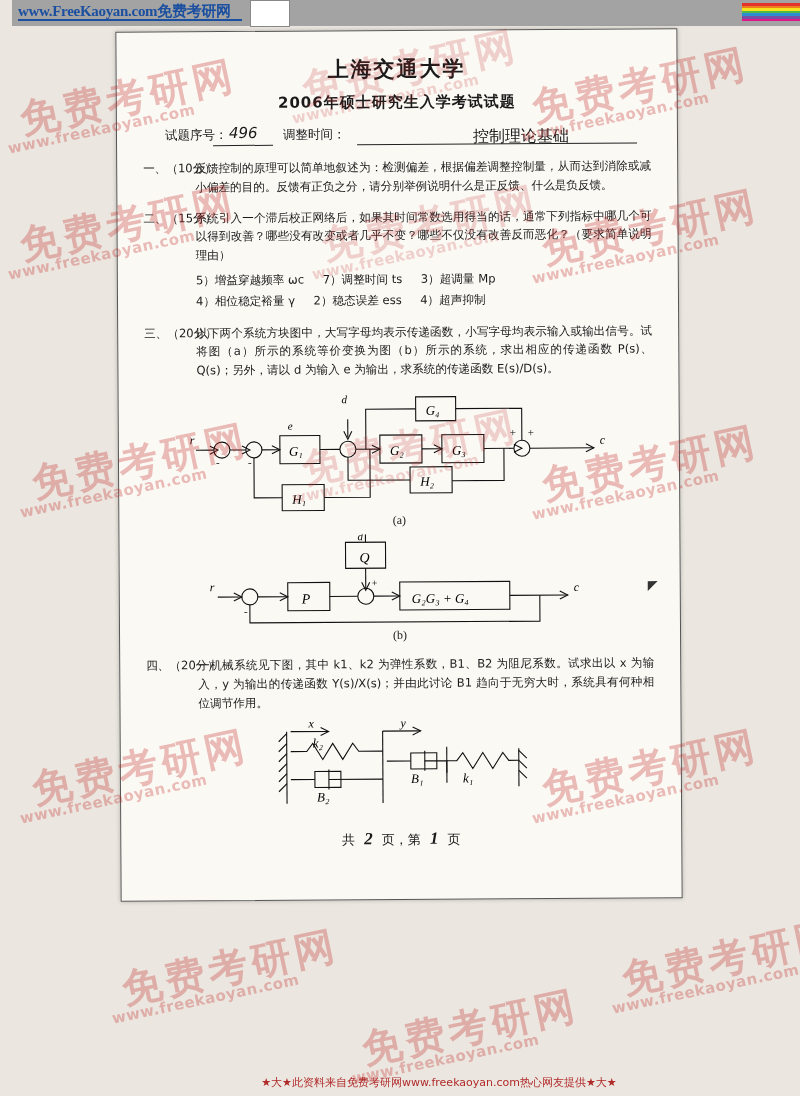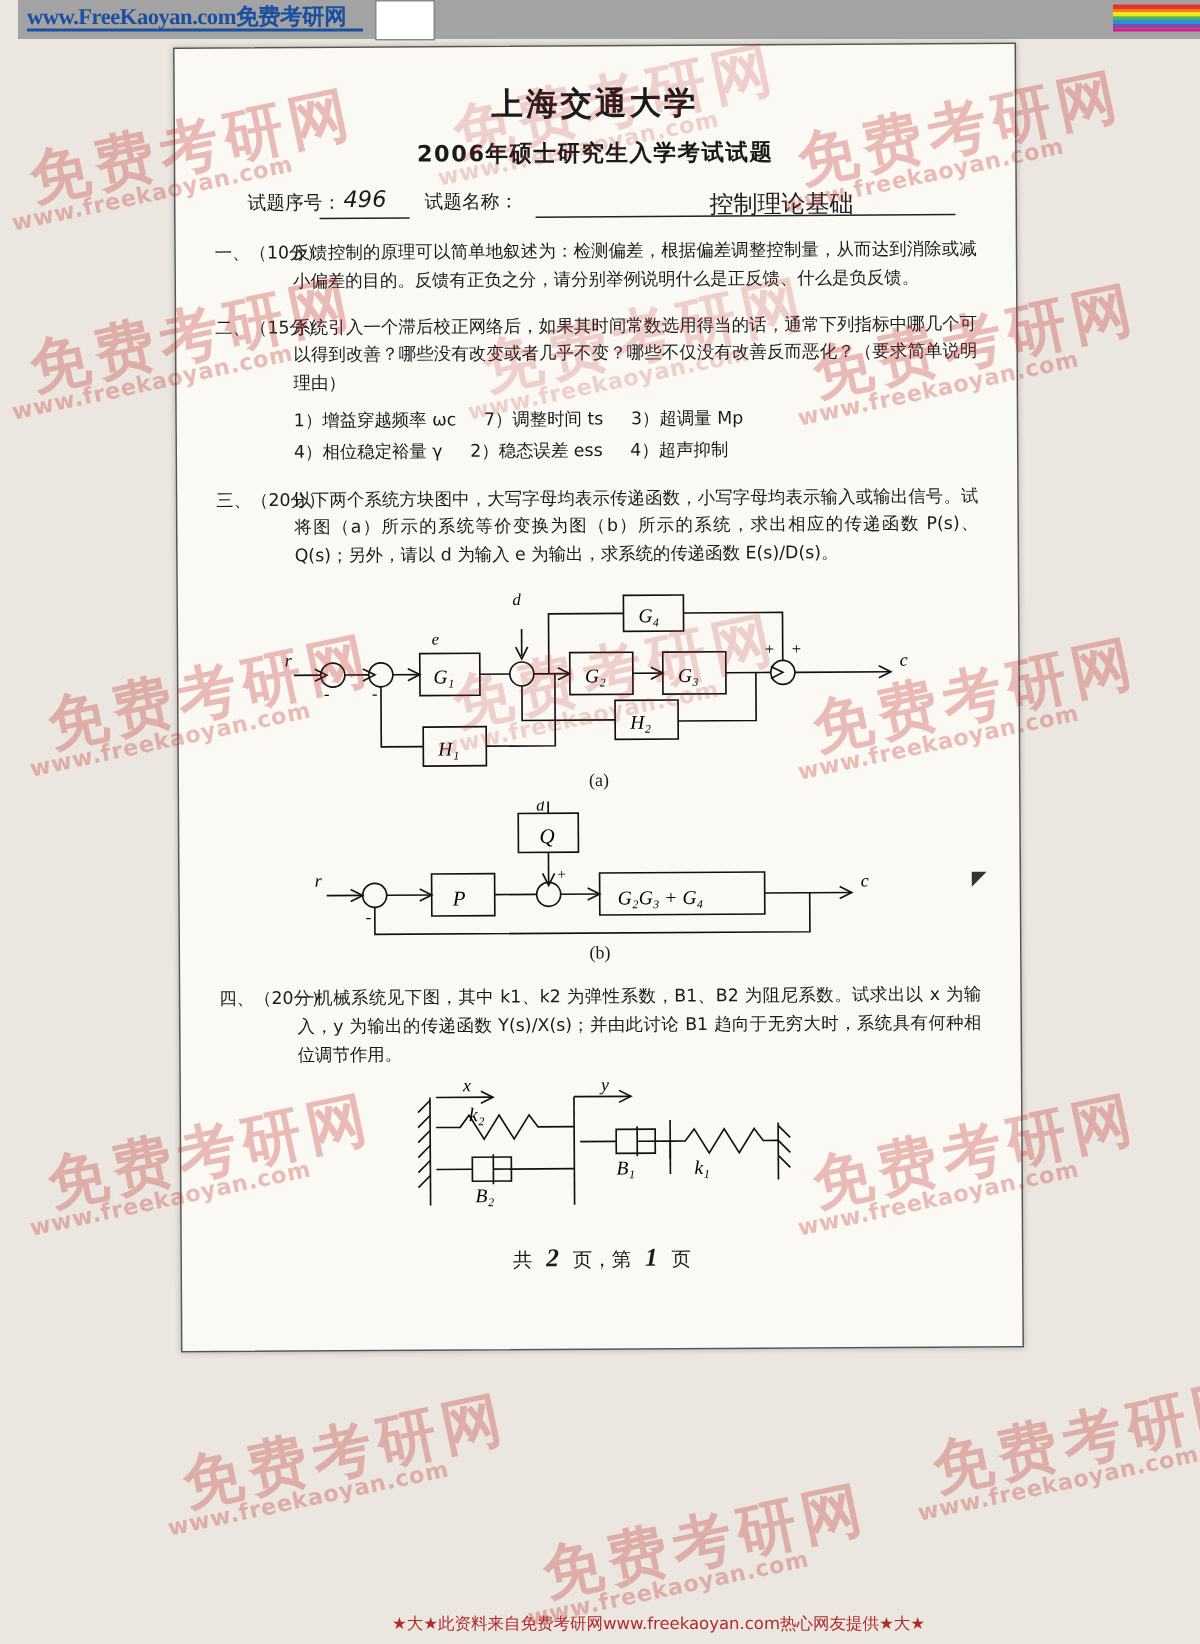--- a/index.html
+++ b/index.html
@@ -89,41 +89,41 @@
 
 <div class="paper">
  <div class="paper-inner">
 
   <div class="univ">上海交通大学</div>
   <div class="exam">2006年硕士研究生入学考试试题</div>
 
   <div class="hdrline">
     <span class="lbl l1">试题序号：</span>
     <span class="lbl num">496</span>
-    <span class="lbl l2">试题名称：</span>
+    <span class="lbl l2">调整时间：</span>
     <span class="lbl subj">控制理论基础</span>
     <span class="rule"></span>
     <span class="rule2"></span>
   </div>
 
   <div class="q">
     <span class="qn">
       <span>一、</span><span>（10分）</span>
     </span>
     <div class="qb">反馈控制的原理可以简单地叙述为：检测偏差，根据偏差调整控制量，从而达到消除或减小偏差的目的。反馈有正负之分，请分别举例说明什么是正反馈、什么是负反馈。</div>
   </div>
 
   <div class="q">
     <span class="qn">
       <span>二、</span><span>（15分）</span>
     </span>
     <div class="qb">系统引入一个滞后校正网络后，如果其时间常数选用得当的话，通常下列指标中哪几个可以得到改善？哪些没有改变或者几乎不变？哪些不仅没有改善反而恶化？（要求简单说明理由）</div>
   </div>
   <div class="sub">
-    <span>1）增益穿越频率 ωc</span>
+    <span>5）增益穿越频率 ωc</span>
     &nbsp;&nbsp;&nbsp;
     <span>7）调整时间 ts</span>
     &nbsp;&nbsp;&nbsp;
     <span>3）超调量 Mp</span>
     <br>
     <span>4）相位稳定裕量 γ</span>
     &nbsp;&nbsp;&nbsp;
     <span>2）稳态误差 ess</span>
     &nbsp;&nbsp;&nbsp;
     <span>4）超声抑制</span>

